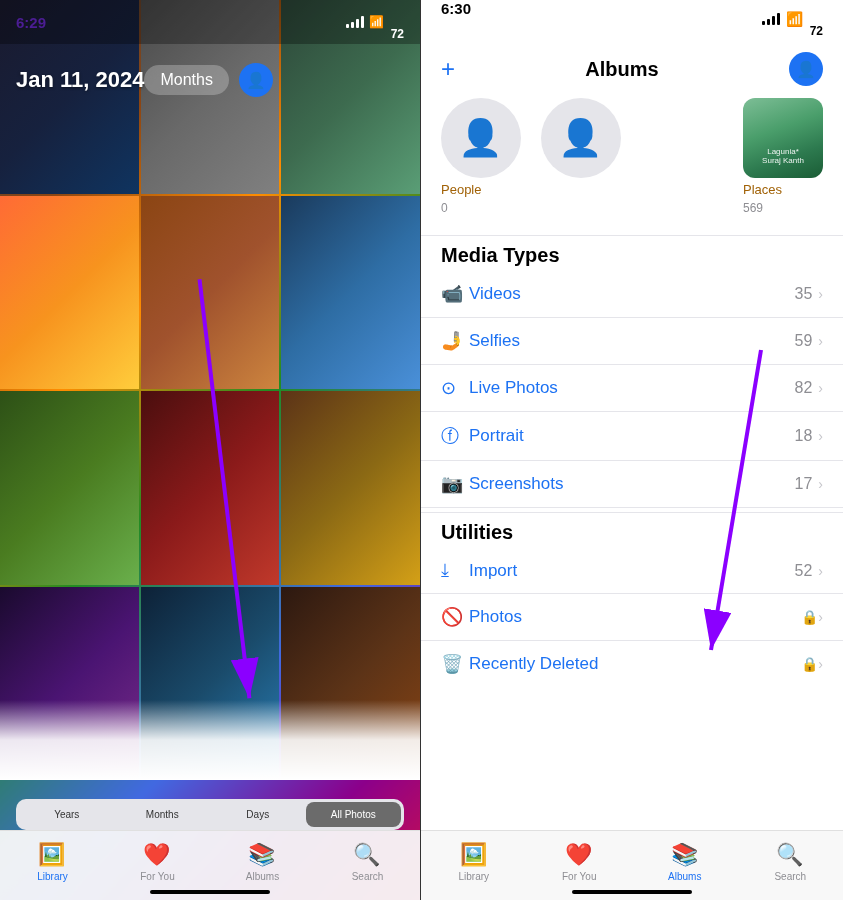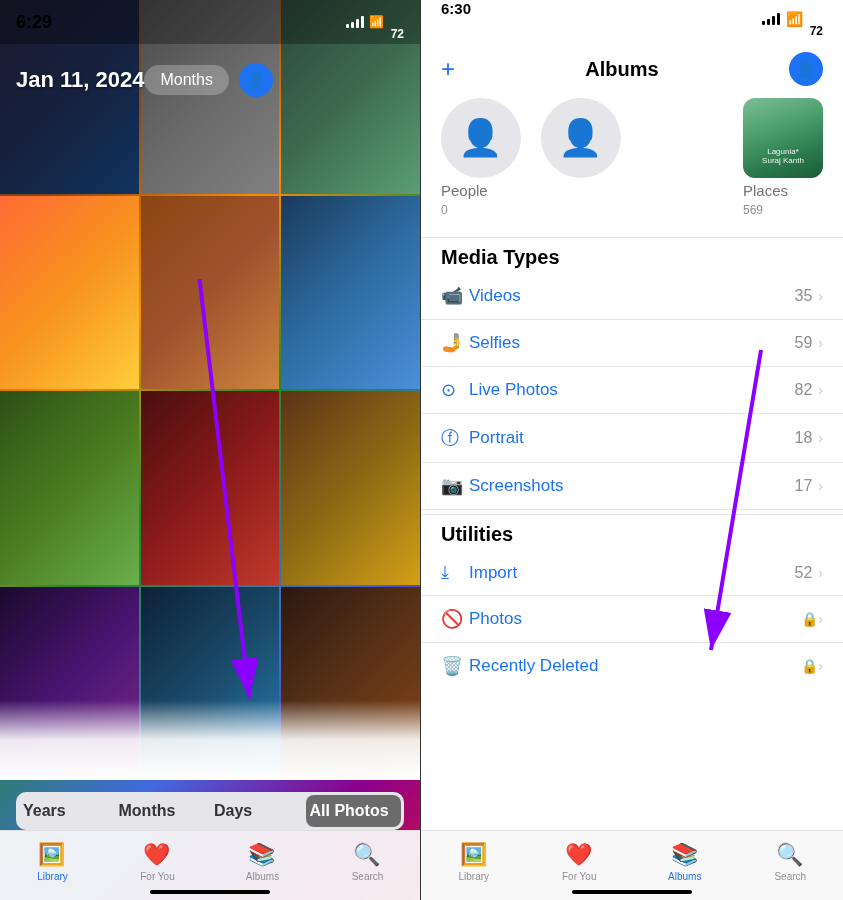--- a/index.html
+++ b/index.html
@@ -27,22 +27,22 @@
       background: rgba(0,0,0,0.3);
       display: flex;
       align-items: center;
       justify-content: space-between;
       padding: 0 16px;
       position: absolute;
       top: 0; left: 0; right: 0;
       z-index: 10;
     }
     .status-bar-left .time {
-      color: #000000;
-      font-size: 18px;
+      color: #4c1d95;
+      font-size: 15px;
       font-weight: 600;
     }
     .status-icons-left {
       display: flex;
       align-items: center;
       gap: 6px;
       color: #fff;
       font-size: 12px;
     }
 
@@ -165,25 +165,25 @@
       right: 16px;
       display: flex;
       background: #e5e5ea;
       border-radius: 10px;
       padding: 3px;
       z-index: 15;
     }
 
     .tab-seg-item {
       flex: 1;
-      text-align: left;
+      text-align: center;
       padding: 7px 4px;
       border-radius: 8px;
-      font-size: 16px;
-      font-weight: 700;
+      font-size: 10px;
+      font-weight: 400;
       color: #333;
       cursor: pointer;
     }
 
     .tab-seg-item.active {
       background: #6b6b6b;
       color: #fff;
     }
 
     
@@ -351,22 +351,22 @@
 
     .map-label {
       font-size: 8px;
       color: rgba(255,255,255,0.9);
       text-align: center;
       font-weight: 500;
       line-height: 1.2;
     }
 
     .album-label-text {
-      font-size: 15px;
-      color: #737373;
+      font-size: 13px;
+      color: #a16207;
       font-weight: 500;
     }
 
     .album-count-text {
       font-size: 12px;
       color: #8e8e93;
     }
 
     
     .section-header {

